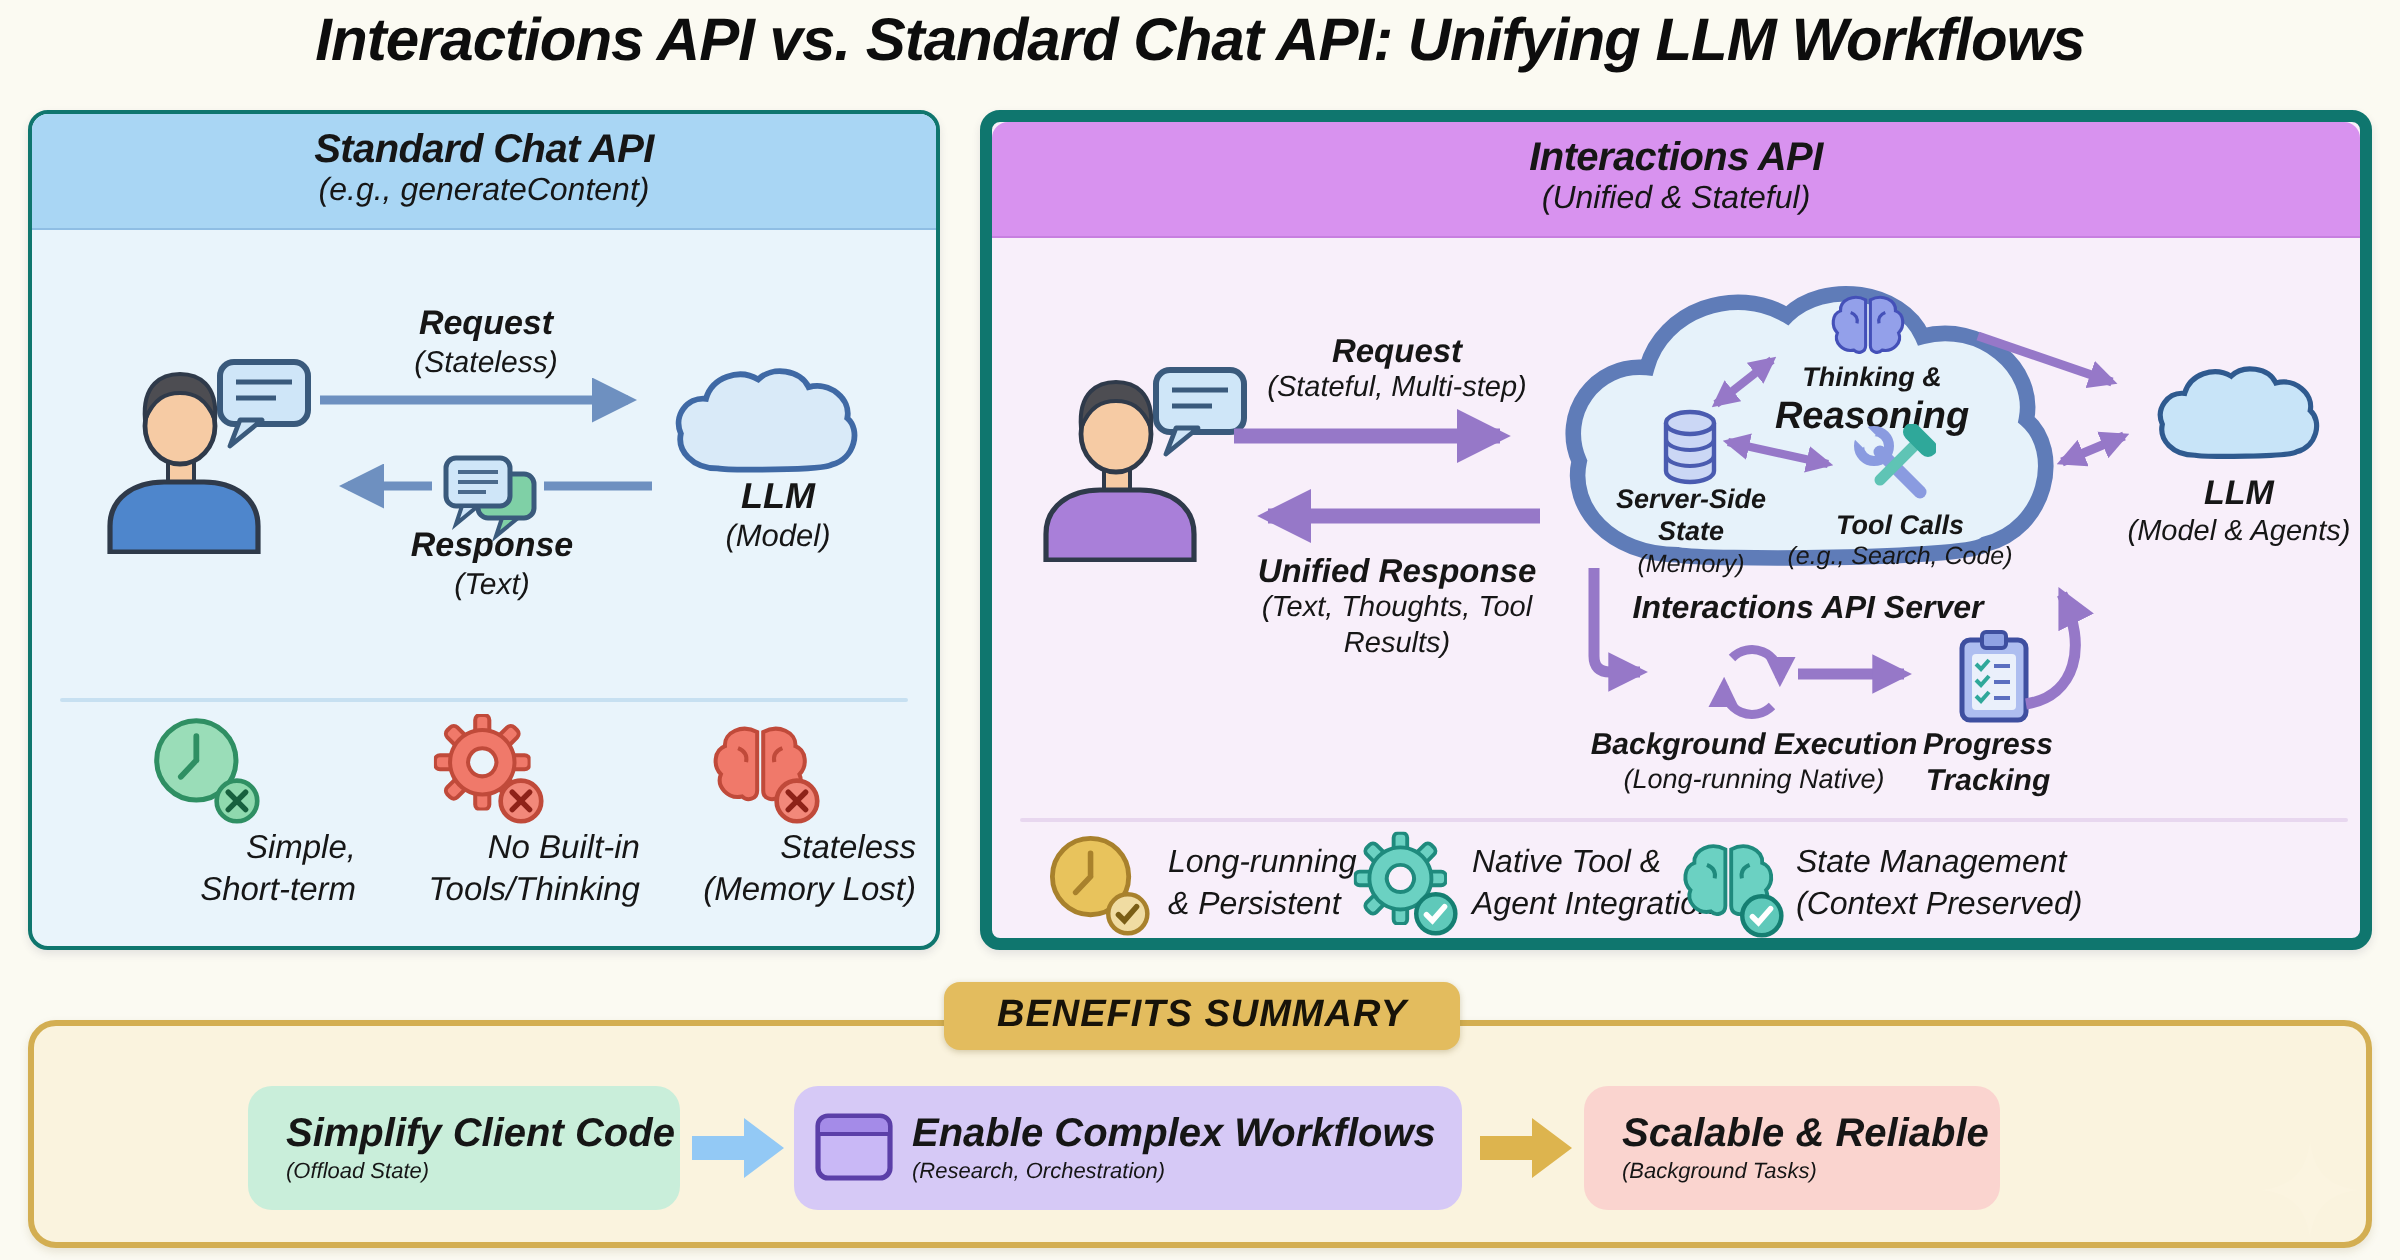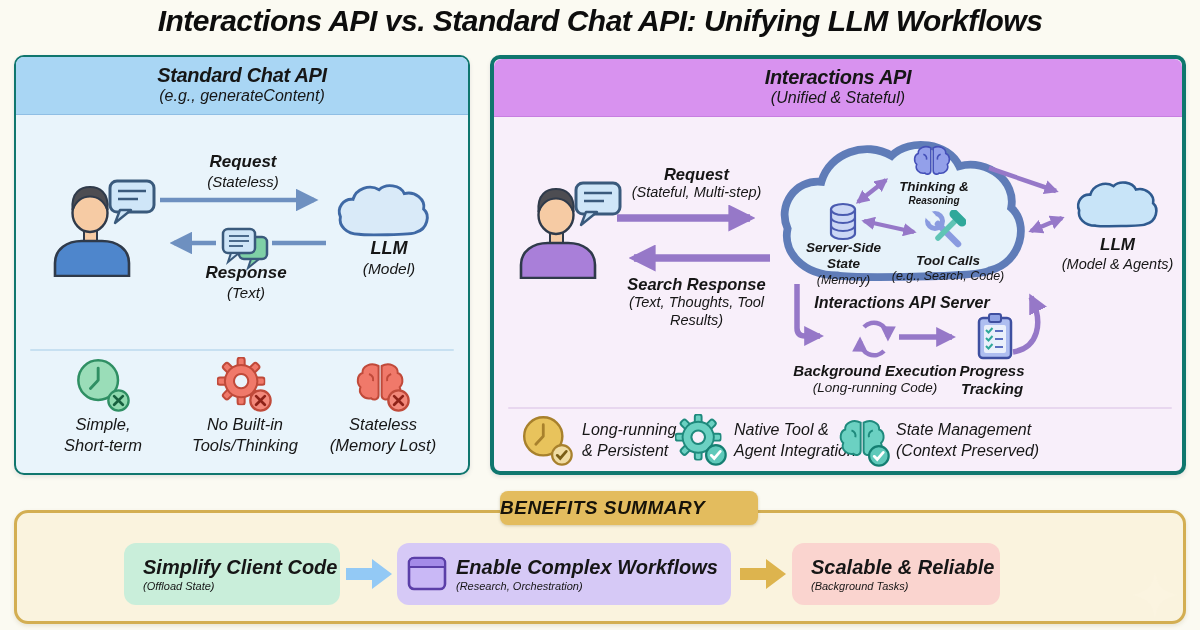--- a/index.html
+++ b/index.html
@@ -4,43 +4,43 @@
 <style>
   * { margin:0; padding:0; box-sizing:border-box; }
   html,body { width:1200px; height:630px; }
   body { font-family:"Liberation Sans","DejaVu Sans",sans-serif; background:#FBFAF2; color:#161616; }
   .canvas { position:relative; width:1200px; height:630px; overflow:hidden; background:#FBFAF2;font-style:italic; }
   .abs { position:absolute; }
   h1.title { position:absolute; top:4px; left:0; width:100%; text-align:center;
              font-size:30px; font-weight:bold; letter-spacing:-0.5px; color:#0d0d0d; }
   .panel { position:absolute; top:55px; border-radius:10px; box-shadow:0 2px 4px rgba(60,60,90,.12); }
   .panel-left { left:14px; width:456px; height:420px; background:#E9F4FB; border:2px solid #0f766e; }
-  .panel-right { left:490px; width:696px; height:420px; background:#F8EFFA; border:4px solid #0f766e; }
+  .panel-right { left:490px; width:696px; height:420px; background:#F8EFFA; border:6px solid #0f766e; }
   .phead { position:absolute; top:0; left:0; right:0; height:58px; border-radius:8px 8px 0 0;
            text-align:center; padding-top:7px; }
   .phead-left { background:#A9D6F4; border-bottom:1px solid #8FBEE4; }
   .phead-right { background:#D892EF; border-bottom:1px solid #C77FE0; }
   .phead .ht { font-size:20px; font-weight:bold; letter-spacing:-0.3px; }
   .phead .hs { font-size:16px; }
   .lbl { position:absolute; text-align:center; line-height:1.22; }
   .b { font-weight:bold; }
   .divider { position:absolute; height:2px; border-radius:1px; }
   .benefits-panel { position:absolute; left:14px; top:510px; width:1172px; height:114px;
                     background:#FAF3DE; border:3px solid #D3AE52; border-radius:14px;
                     box-shadow:0 2px 4px rgba(120,100,40,.15); }
   .badge { position:absolute; left:472px; top:491px; width:258px; height:34px; background:#E3BC5E;
-           border-radius:8px; line-height:34px; font-weight:bold; font-size:19px;
-           letter-spacing:0.5px; color:#171309; box-shadow:0 1px 3px rgba(120,100,40,.3); z-index:6;margin-left:28px; }
+           border-radius:8px; text-align:center; line-height:34px; font-weight:bold; font-size:19px;
+           letter-spacing:0.5px; color:#171309; box-shadow:0 1px 3px rgba(120,100,40,.3); z-index:6; }
   .chip { position:absolute; top:543px; height:62px; border-radius:12px; display:flex;
           align-items:center; padding:0 10px; gap:9px; z-index:6; }
   .chip .ct { font-size:20px; font-weight:bold; white-space:nowrap; line-height:1.25; }
   .chip .cs { font-size:11px; white-space:nowrap; line-height:1.25; }
   .overlay { position:absolute; left:0; top:0; z-index:5; pointer-events:none; }
   .icon { display:block; }
-  .feat { position:absolute; text-align:center; }
+  .feat { position:absolute; text-align:right; }
   .feat .fl { font-size:16.5px; line-height:21px; }
   .bf-label { position:absolute; font-size:16px; line-height:21px; }
 </style>
 </head>
 <body>
 
 <svg width="0" height="0" style="position:absolute" aria-hidden="true">
   <defs>
     <symbol id="sym-cloud" viewBox="0 0 100 62">
       <path d="M25,55 C12,55 4,46 6,37 C2,28 9,18 19,19 C22,8 36,3 46,9 C53,2 68,4 72,13 C83,10 94,19 92,29 C99,35 96,50 84,53 C80,56 30,56 25,55 Z"></path>
@@ -162,34 +162,34 @@
       <path d="M9,97 V84 C9,70 21,62 36,62 H56 C71,62 83,70 83,84 V97 Z" fill="#A97FD9" stroke="#2F3A4A" stroke-width="2.6"></path>
       <ellipse cx="44" cy="34" rx="17.5" ry="19" fill="#F6CBA4" stroke="#2F3A4A" stroke-width="2.4"></ellipse>
       <path d="M26.5,31 C25,13 35,8 44,8 C53,8 63,13 61.5,31 C57,20 51,17.5 44,17.5 C37,17.5 31,20 26.5,31 Z" fill="#4D4D52" stroke="#2F3A4A" stroke-width="2"></path>
     </svg>
 
     <div class="lbl" style="left:110px;top:105px;width:185px">
       <div class="b" style="font-size:16.5px">Request</div>
       <div style="font-size:14.5px">(Stateful, Multi-step)</div>
     </div>
     <div class="lbl" style="left:115px;top:215px;width:175px">
-      <div class="b" style="font-size:16.5px">Search Response</div>
+      <div class="b" style="font-size:16.5px">Unified Response</div>
       <div style="font-size:14.5px">(Text, Thoughts, Tool Results)</div>
     </div>
 
     <svg class="abs icon" style="left:278px;top:73px" width="260" height="162">
       <use href="#sym-cloud" width="260" height="162" fill="#E6F2FA" stroke="#5F7CB8" stroke-width="3"></use>
     </svg>
 
     <svg class="abs icon" style="left:419px;top:85px" width="38" height="33">
       <use href="#sym-brain" width="38" height="33" fill="#93A0EA" stroke="#4450B8" stroke-width="2"></use>
     </svg>
     <div class="lbl" style="left:385px;top:120px;width:110px">
       <div class="b" style="font-size:13.5px">Thinking &amp;</div>
-      <div class="b" style="font-size:10px">Reasoning</div>
+      <div class="b" style="font-size:19px">Reasoning</div>
     </div>
 
     <svg class="abs icon" style="left:334px;top:143px" width="30" height="40" viewBox="0 0 30 40">
       <path d="M3,7.5 v24 a12,5.5 0 0 0 24,0 v-24" fill="#CBD7F5" stroke="#4A5BB0" stroke-width="2.2"></path>
       <ellipse cx="15" cy="7.5" rx="12" ry="5.5" fill="#CBD7F5" stroke="#4A5BB0" stroke-width="2.2"></ellipse>
       <path d="M3,15.5 a12,5.5 0 0 0 24,0 M3,23.5 a12,5.5 0 0 0 24,0" fill="none" stroke="#4A5BB0" stroke-width="2"></path>
     </svg>
     <div class="lbl" style="left:292px;top:181px;width:115px">
       <div class="b" style="font-size:13.5px">Server-Side</div>
       <div class="b" style="font-size:13.5px">State</div>
@@ -214,21 +214,21 @@
       <defs>
         <marker id="mloop" viewBox="0 0 10 10" refX="7" refY="5" markerWidth="3.4" markerHeight="3.4" orient="auto">
           <path d="M0,0 L10,5 L0,10 Z" fill="#9678C8"></path>
         </marker>
       </defs>
       <path d="M12,12 A14,14 0 0 1 36,22" fill="none" stroke="#9678C8" stroke-width="4.5" marker-end="url(#mloop)"></path>
       <path d="M32,36 A14,14 0 0 1 8,26" fill="none" stroke="#9678C8" stroke-width="4.5" marker-end="url(#mloop)"></path>
     </svg>
     <div class="lbl" style="left:284px;top:303px;width:194px">
       <div class="b" style="font-size:15px">Background Execution</div>
-      <div style="font-size:13.5px">(Long-running Code)</div>
+      <div style="font-size:13.5px">(Long-running Native)</div>
     </div>
 
     <svg class="abs icon" style="left:482px;top:253px" width="38" height="50" viewBox="0 0 38 50">
       <rect x="3" y="6" width="32" height="40" rx="4" fill="#AEBEF0" stroke="#3E4FA0" stroke-width="2.5"></rect>
       <rect x="13" y="2" width="12" height="8" rx="2" fill="#8FA2E4" stroke="#3E4FA0" stroke-width="2"></rect>
       <rect x="8" y="13" width="22" height="28" rx="2" fill="#EAF0FB"></rect>
       <path d="M10,18 l2.5,2.5 l4,-4.5 M10,26 l2.5,2.5 l4,-4.5 M10,34 l2.5,2.5 l4,-4.5" fill="none" stroke="#2FA89A" stroke-width="2"></path>
       <path d="M19,19 H27 M19,27 H27 M19,35 H27" stroke="#5B6FC0" stroke-width="2"></path>
     </svg>
     <div class="lbl" style="left:445px;top:303px;width:106px">

